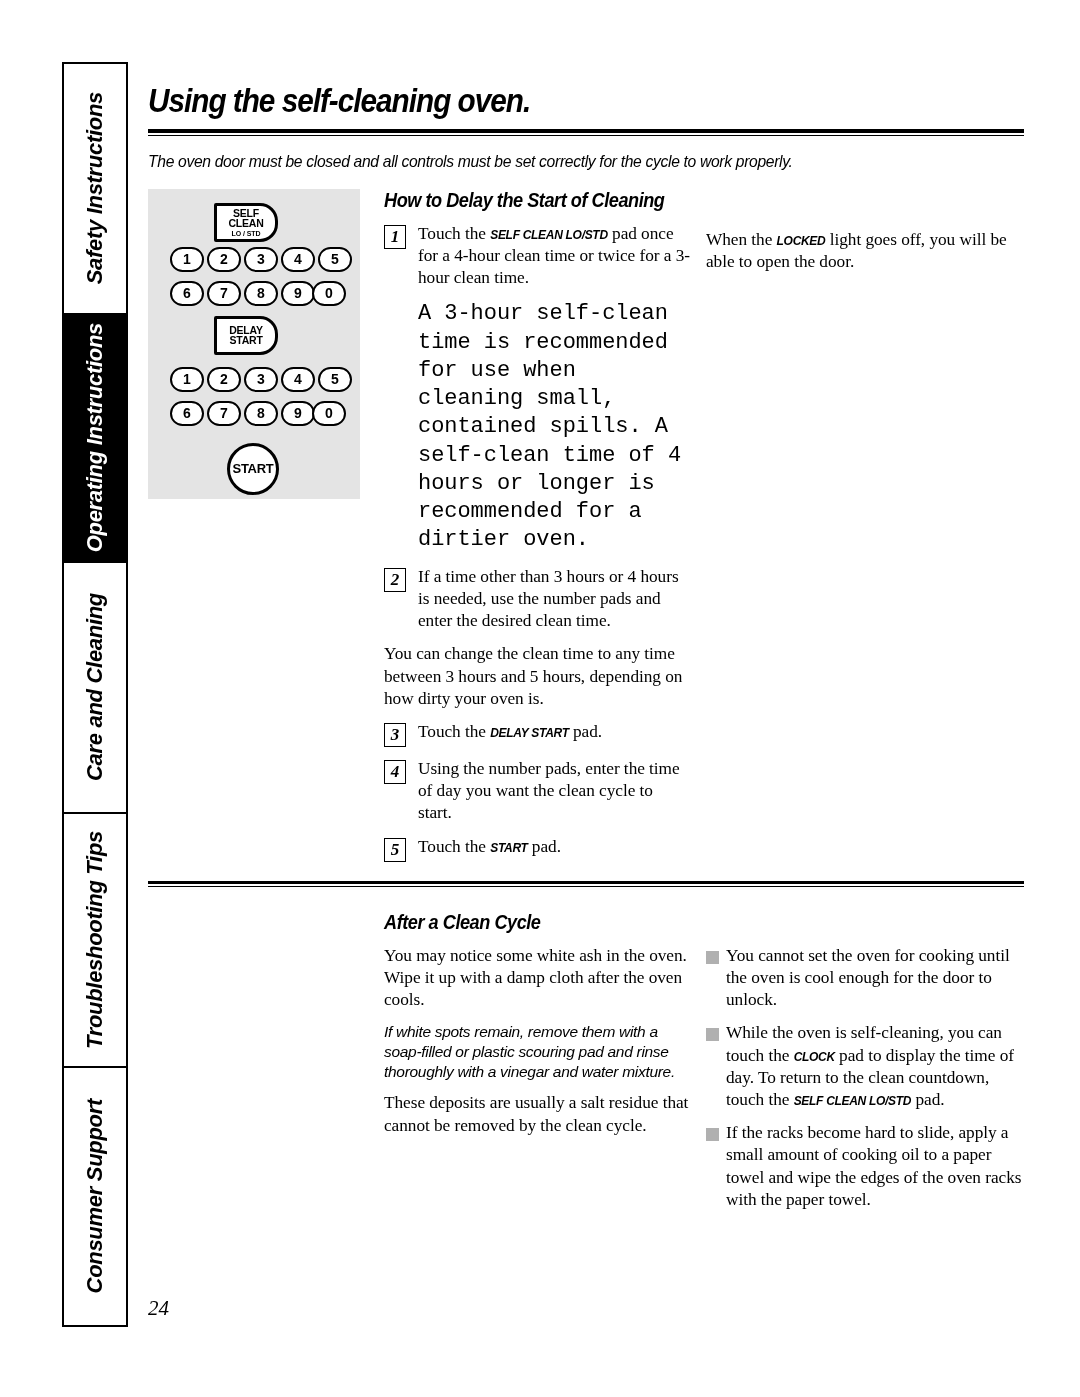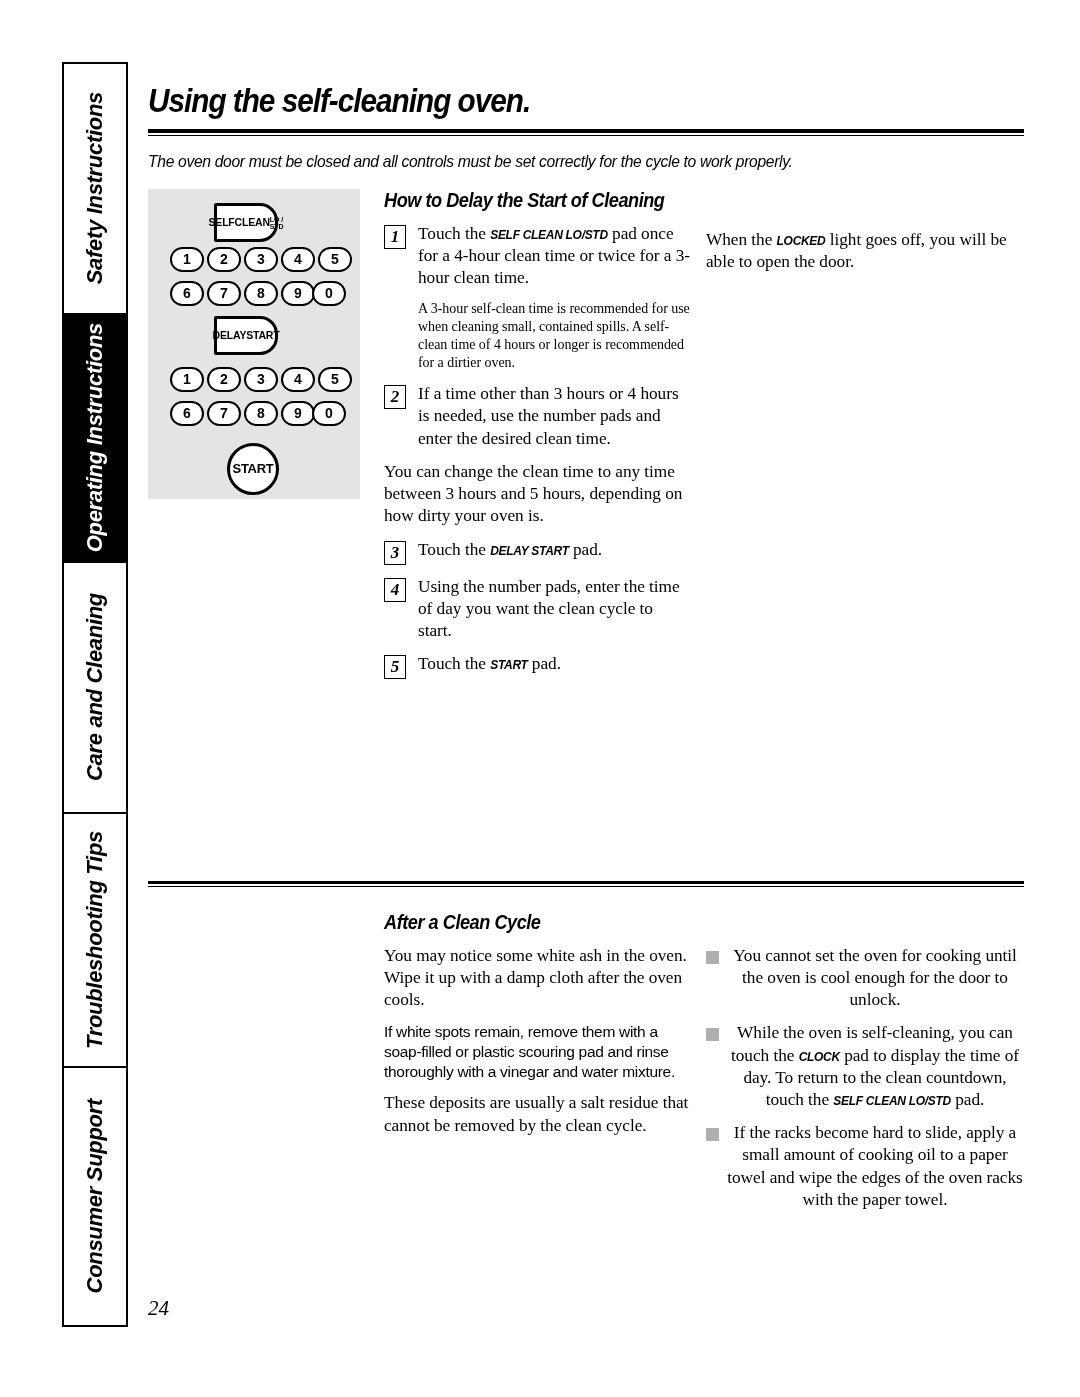--- a/index.html
+++ b/index.html
@@ -111,21 +111,21 @@
     position: relative;
   }
   .pad-fn {
     position: absolute;
     width: 58px;
     height: 33px;
     border: 3px solid #000;
     border-radius: 2px 18px 18px 2px;
     background: #ffffff;
     display: flex;
-    flex-direction: row;
+    flex-direction: column;
     align-items: center;
     justify-content: center;
     font-family: "Liberation Sans", sans-serif;
     font-weight: bold;
     line-height: 1.0;
   }
   .pad-fn .l1 { font-size: 10.5px; letter-spacing: -0.2px; }
   .pad-fn .l2 { font-size: 10.5px; letter-spacing: -0.2px; }
   .pad-fn .l3 { font-size: 7px; letter-spacing: -0.1px; margin-top: 1px; }
 
@@ -182,20 +182,21 @@
 
   p.body {
     font-family: "Liberation Serif", serif;
     font-size: 17.3px;
     line-height: 1.285;
     margin: 0 0 11px 0;
     letter-spacing: -0.05px;
   }
   p.body.ital {
     font-family: "Liberation Sans", sans-serif;
+    font-style: italic;
     font-size: 15.5px;
     line-height: 1.27;
     letter-spacing: -0.3px;
   }
   .kw {
     font-family: "Liberation Sans", sans-serif;
     font-weight: bold;
     font-style: italic;
     font-size: 12px;
     letter-spacing: -0.3px;
@@ -224,22 +225,22 @@
     box-sizing: border-box;
   }
   .step-body {
     font-family: "Liberation Serif", serif;
     font-size: 17.3px;
     line-height: 1.285;
     flex: 1 1 auto;
     letter-spacing: -0.05px;
   }
   .step-cont {
-    font-family: Liberation Serif, serif;
-    font-size: 14px;
+    font-family: Liberation Mono, monospace;
+    font-size: 22px;
     line-height: 1.285;
     margin: 0 0 11px 34px;
     letter-spacing: -0.05px;
   }
 
   
   .bullet-item {
     display: flex;
     margin-bottom: 11px;
     align-items: flex-start;
@@ -251,21 +252,20 @@
     background: #b0b0b0;
     margin-right: 7px;
     margin-top: 6px;
   }
   .bullet-text {
     font-family: "Liberation Serif", serif;
     font-size: 17.3px;
     line-height: 1.285;
     flex: 1 1 auto;
     letter-spacing: -0.05px;
-    text-align: center;
   }
 
   hr.section-rule {
     border: 0;
     border-top: 3px solid #000;
     border-bottom: 1px solid #000;
     height: 2px;
     background: #fff;
     margin: 0;
   }

